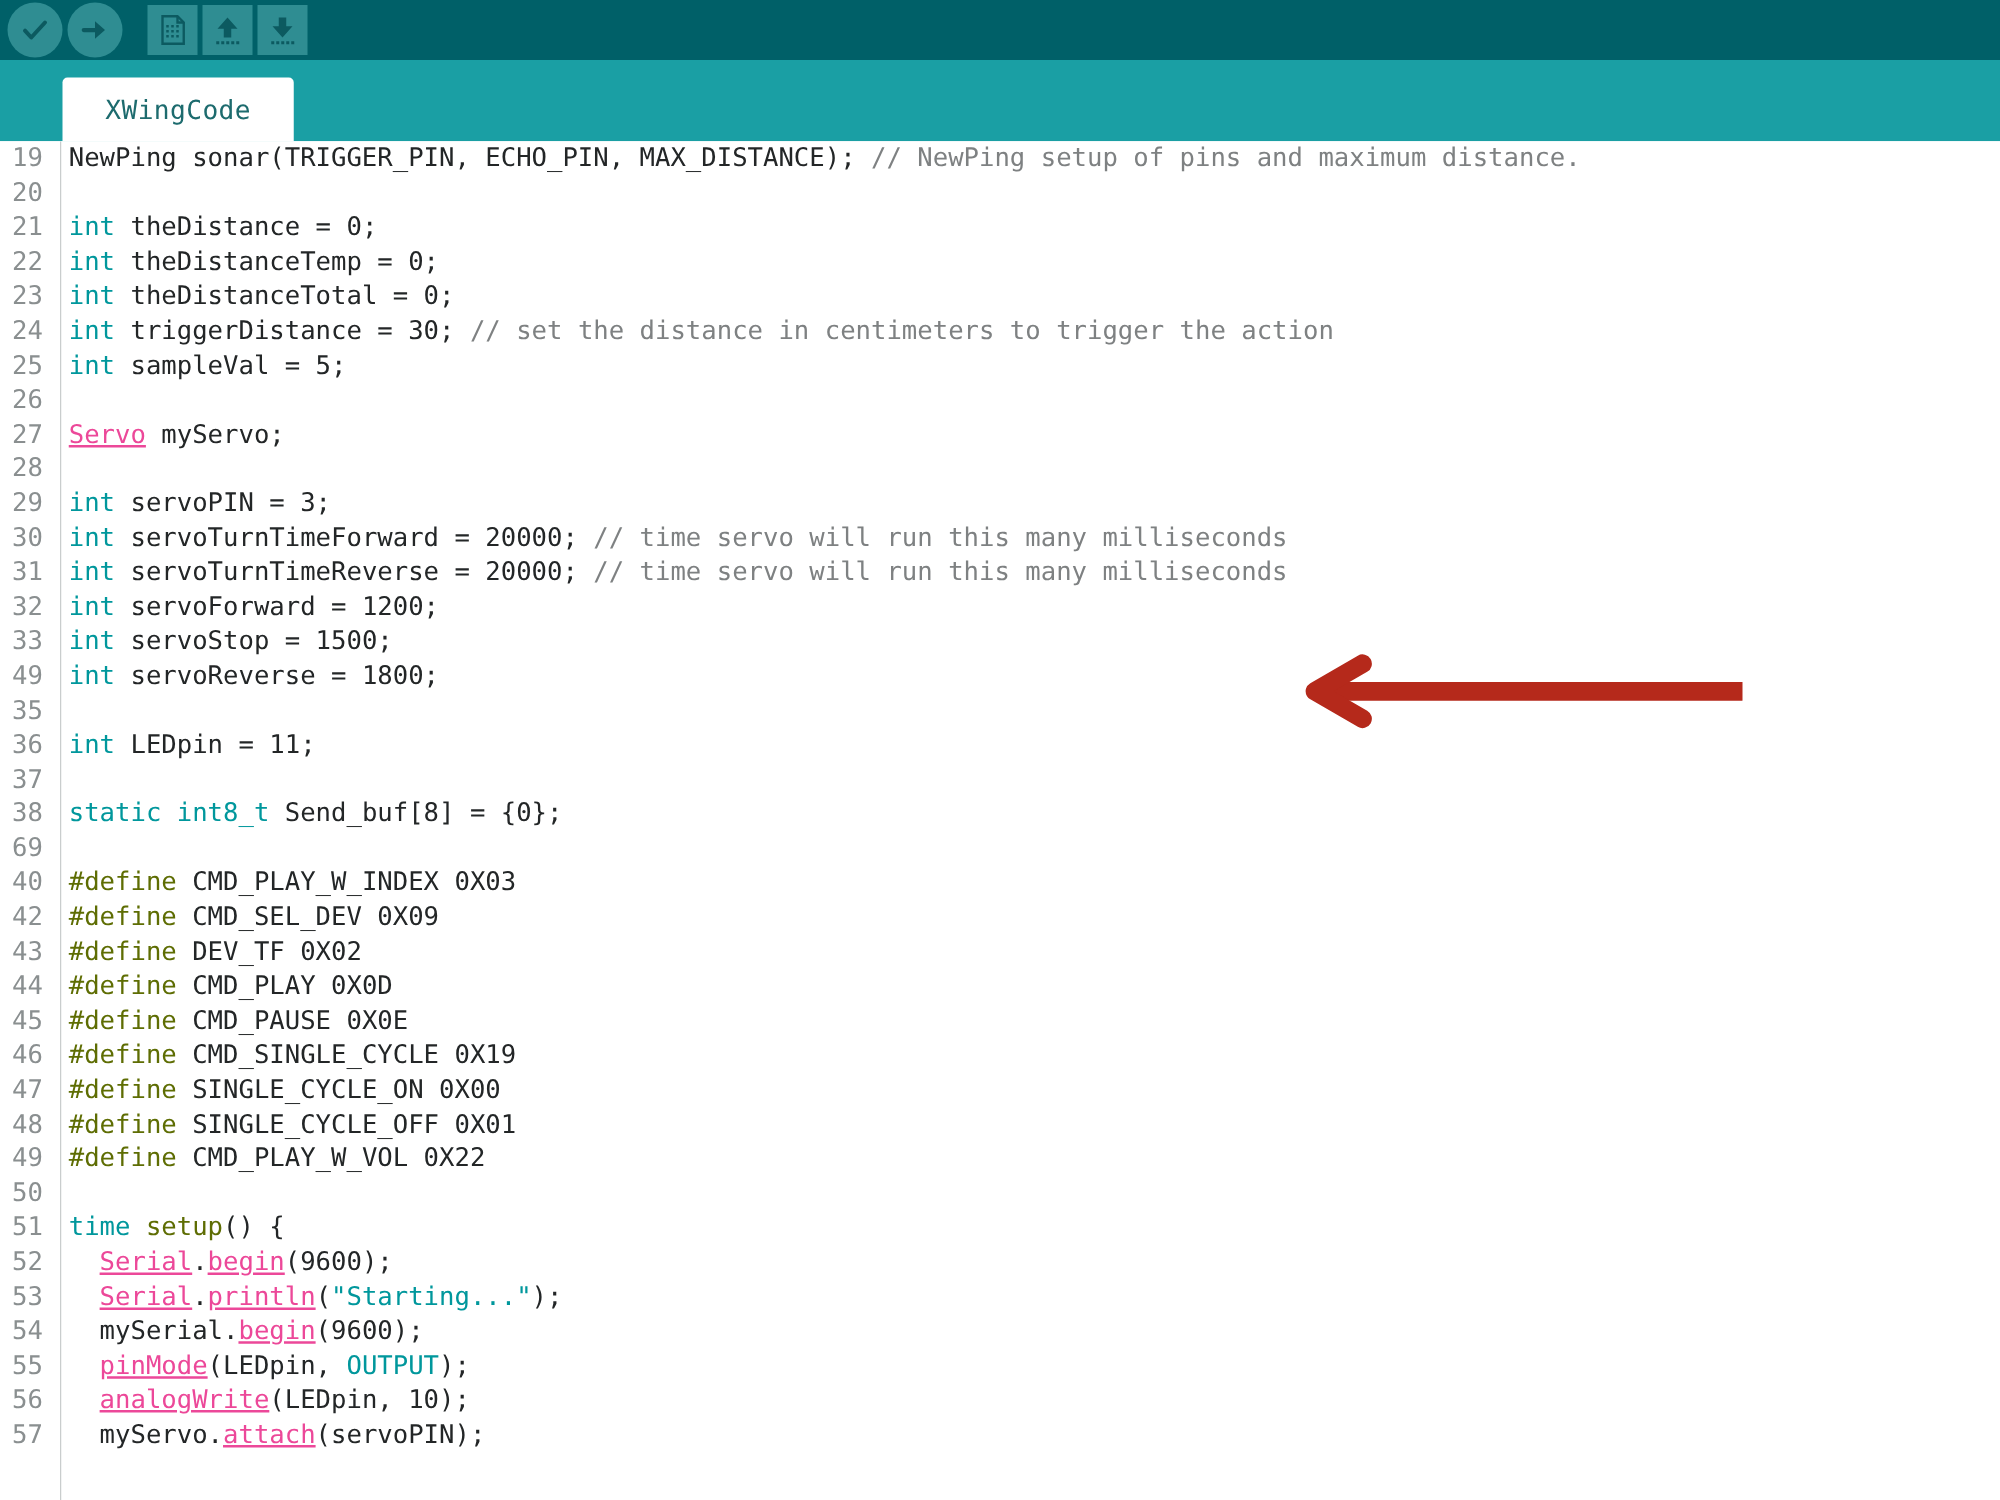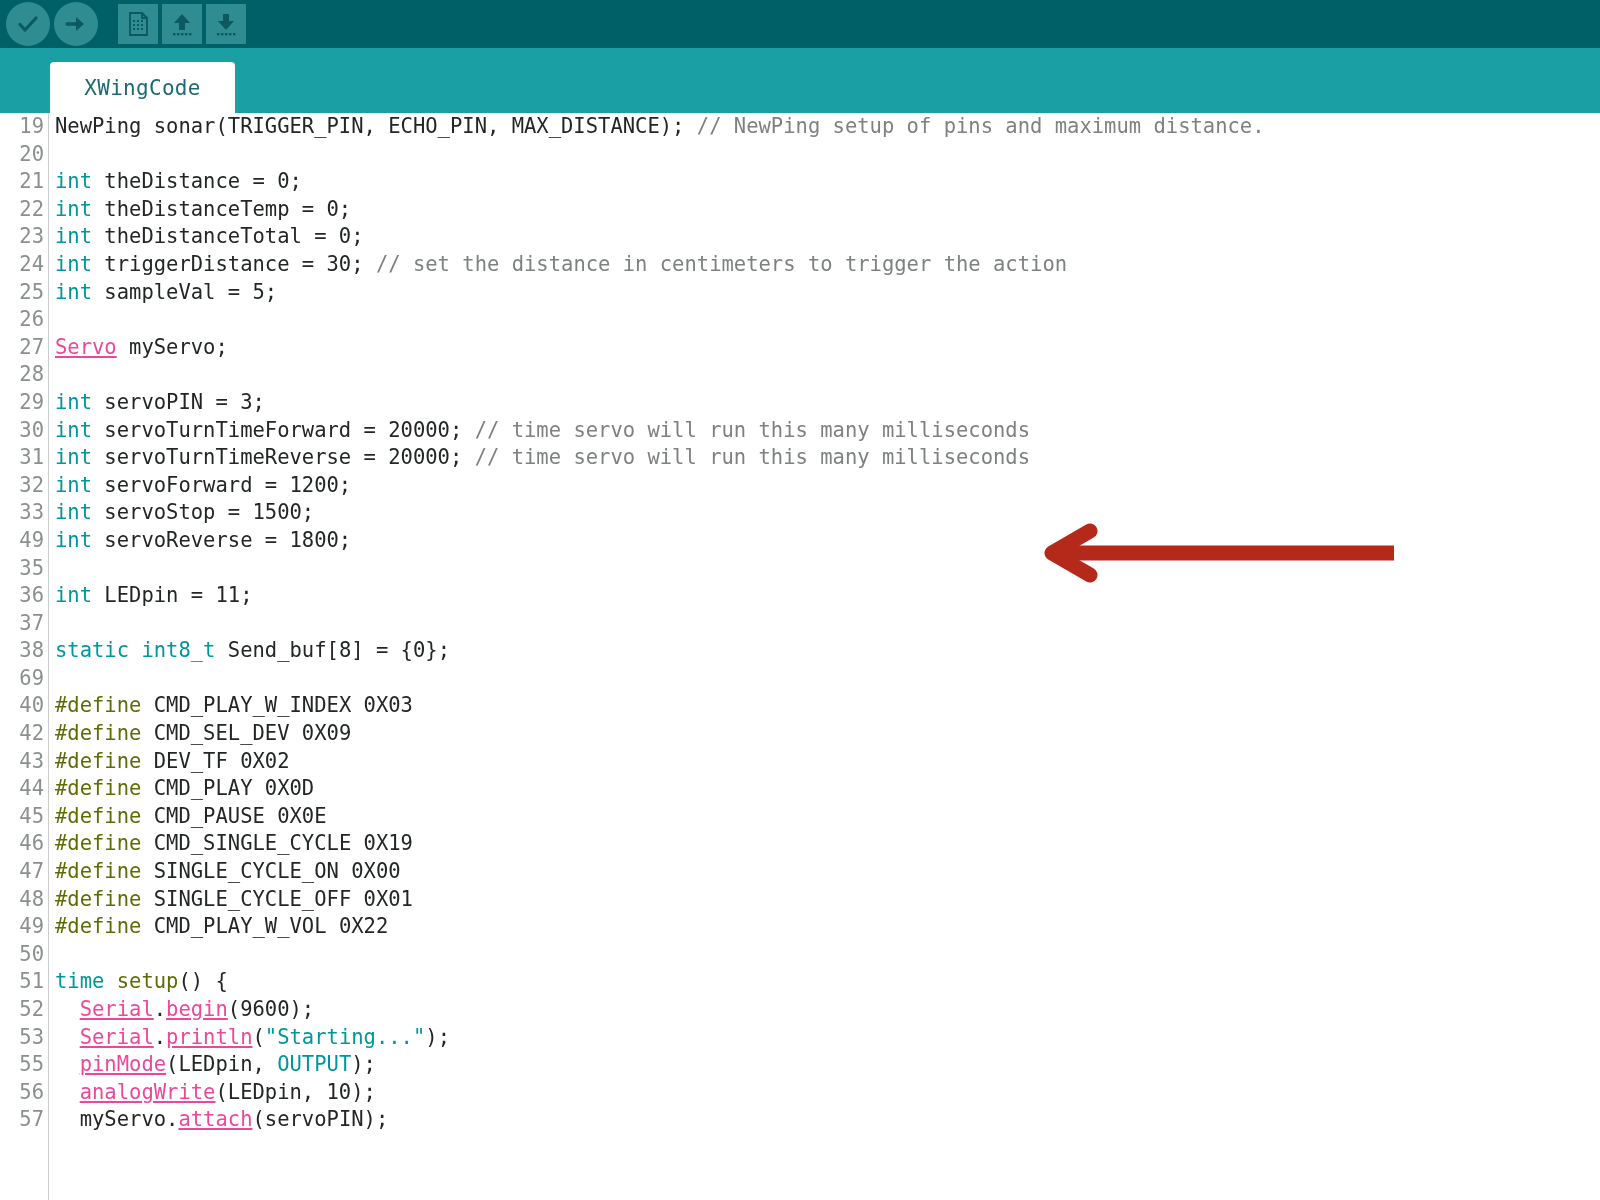--- a/index.html
+++ b/index.html
@@ -91,21 +91,21 @@
     white-space: pre;
     font-family: "DejaVu Sans Mono", monospace;
     font-size: 20.5px;
     line-height: 27.6px;
     color: #232627;
   }
   .lno {
     position: absolute;
     left: 0; top: 0;
     width: 44px;
-    text-align: right;
+    text-align: center;
     color: #8a8f90;
     font-family: "DejaVu Sans Mono", monospace;
     font-size: 20.5px;
     line-height: 27.6px;
   }
   .ltxt {
     position: absolute;
     left: 55px; top: 0;
     white-space: pre;
   }
@@ -238,20 +238,21 @@
       <div class="cline"><span class="lno">44</span><span class="ltxt"><span class="pp">#define</span><span> CMD_PLAY 0X0D</span></span></div>
       <div class="cline"><span class="lno">45</span><span class="ltxt"><span class="pp">#define</span><span> CMD_PAUSE 0X0E</span></span></div>
       <div class="cline"><span class="lno">46</span><span class="ltxt"><span class="pp">#define</span><span> CMD_SINGLE_CYCLE 0X19</span></span></div>
       <div class="cline"><span class="lno">47</span><span class="ltxt"><span class="pp">#define</span><span> SINGLE_CYCLE_ON 0X00</span></span></div>
       <div class="cline"><span class="lno">48</span><span class="ltxt"><span class="pp">#define</span><span> SINGLE_CYCLE_OFF 0X01</span></span></div>
       <div class="cline"><span class="lno">49</span><span class="ltxt"><span class="pp">#define</span><span> CMD_PLAY_W_VOL 0X22</span></span></div>
       <div class="cline"><span class="lno">50</span><span class="ltxt"></span></div>
       <div class="cline"><span class="lno">51</span><span class="ltxt"><span class="k">time</span><span> </span><span class="fn">setup</span><span>() {</span></span></div>
       <div class="cline"><span class="lno">52</span><span class="ltxt"><span>  </span><span class="cl">Serial</span><span>.</span><span class="cl">begin</span><span>(9600);</span></span></div>
       <div class="cline"><span class="lno">53</span><span class="ltxt"><span>  </span><span class="cl">Serial</span><span>.</span><span class="cl">println</span><span>(</span><span class="st">"Starting..."</span><span>);</span></span></div>
+      <div class="cline"><span class="lno">54</span><span class="ltxt"><span>  mySerial.</span><span class="cl">begin</span><span>(9600);</span></span></div>
       <div class="cline"><span class="lno">55</span><span class="ltxt"><span>  </span><span class="cl">pinMode</span><span>(LEDpin, </span><span class="k">OUTPUT</span><span>);</span></span></div>
       <div class="cline"><span class="lno">56</span><span class="ltxt"><span>  </span><span class="cl">analogWrite</span><span>(LEDpin, 10);</span></span></div>
       <div class="cline"><span class="lno">57</span><span class="ltxt"><span>  myServo.</span><span class="cl">attach</span><span>(servoPIN);</span></span></div>
     </div>
 
   <div id="arrow-annotation">
     <svg width="372" height="64" viewBox="0 0 372 64">
       <path d="M372 32 L40 32" fill="none" stroke="#b5291b" stroke-width="15" stroke-linecap="round"></path>
       <path d="M68 10 L30 32 L68 54" fill="none" stroke="#b5291b" stroke-width="15" stroke-linecap="round" stroke-linejoin="round"></path>
     </svg>

